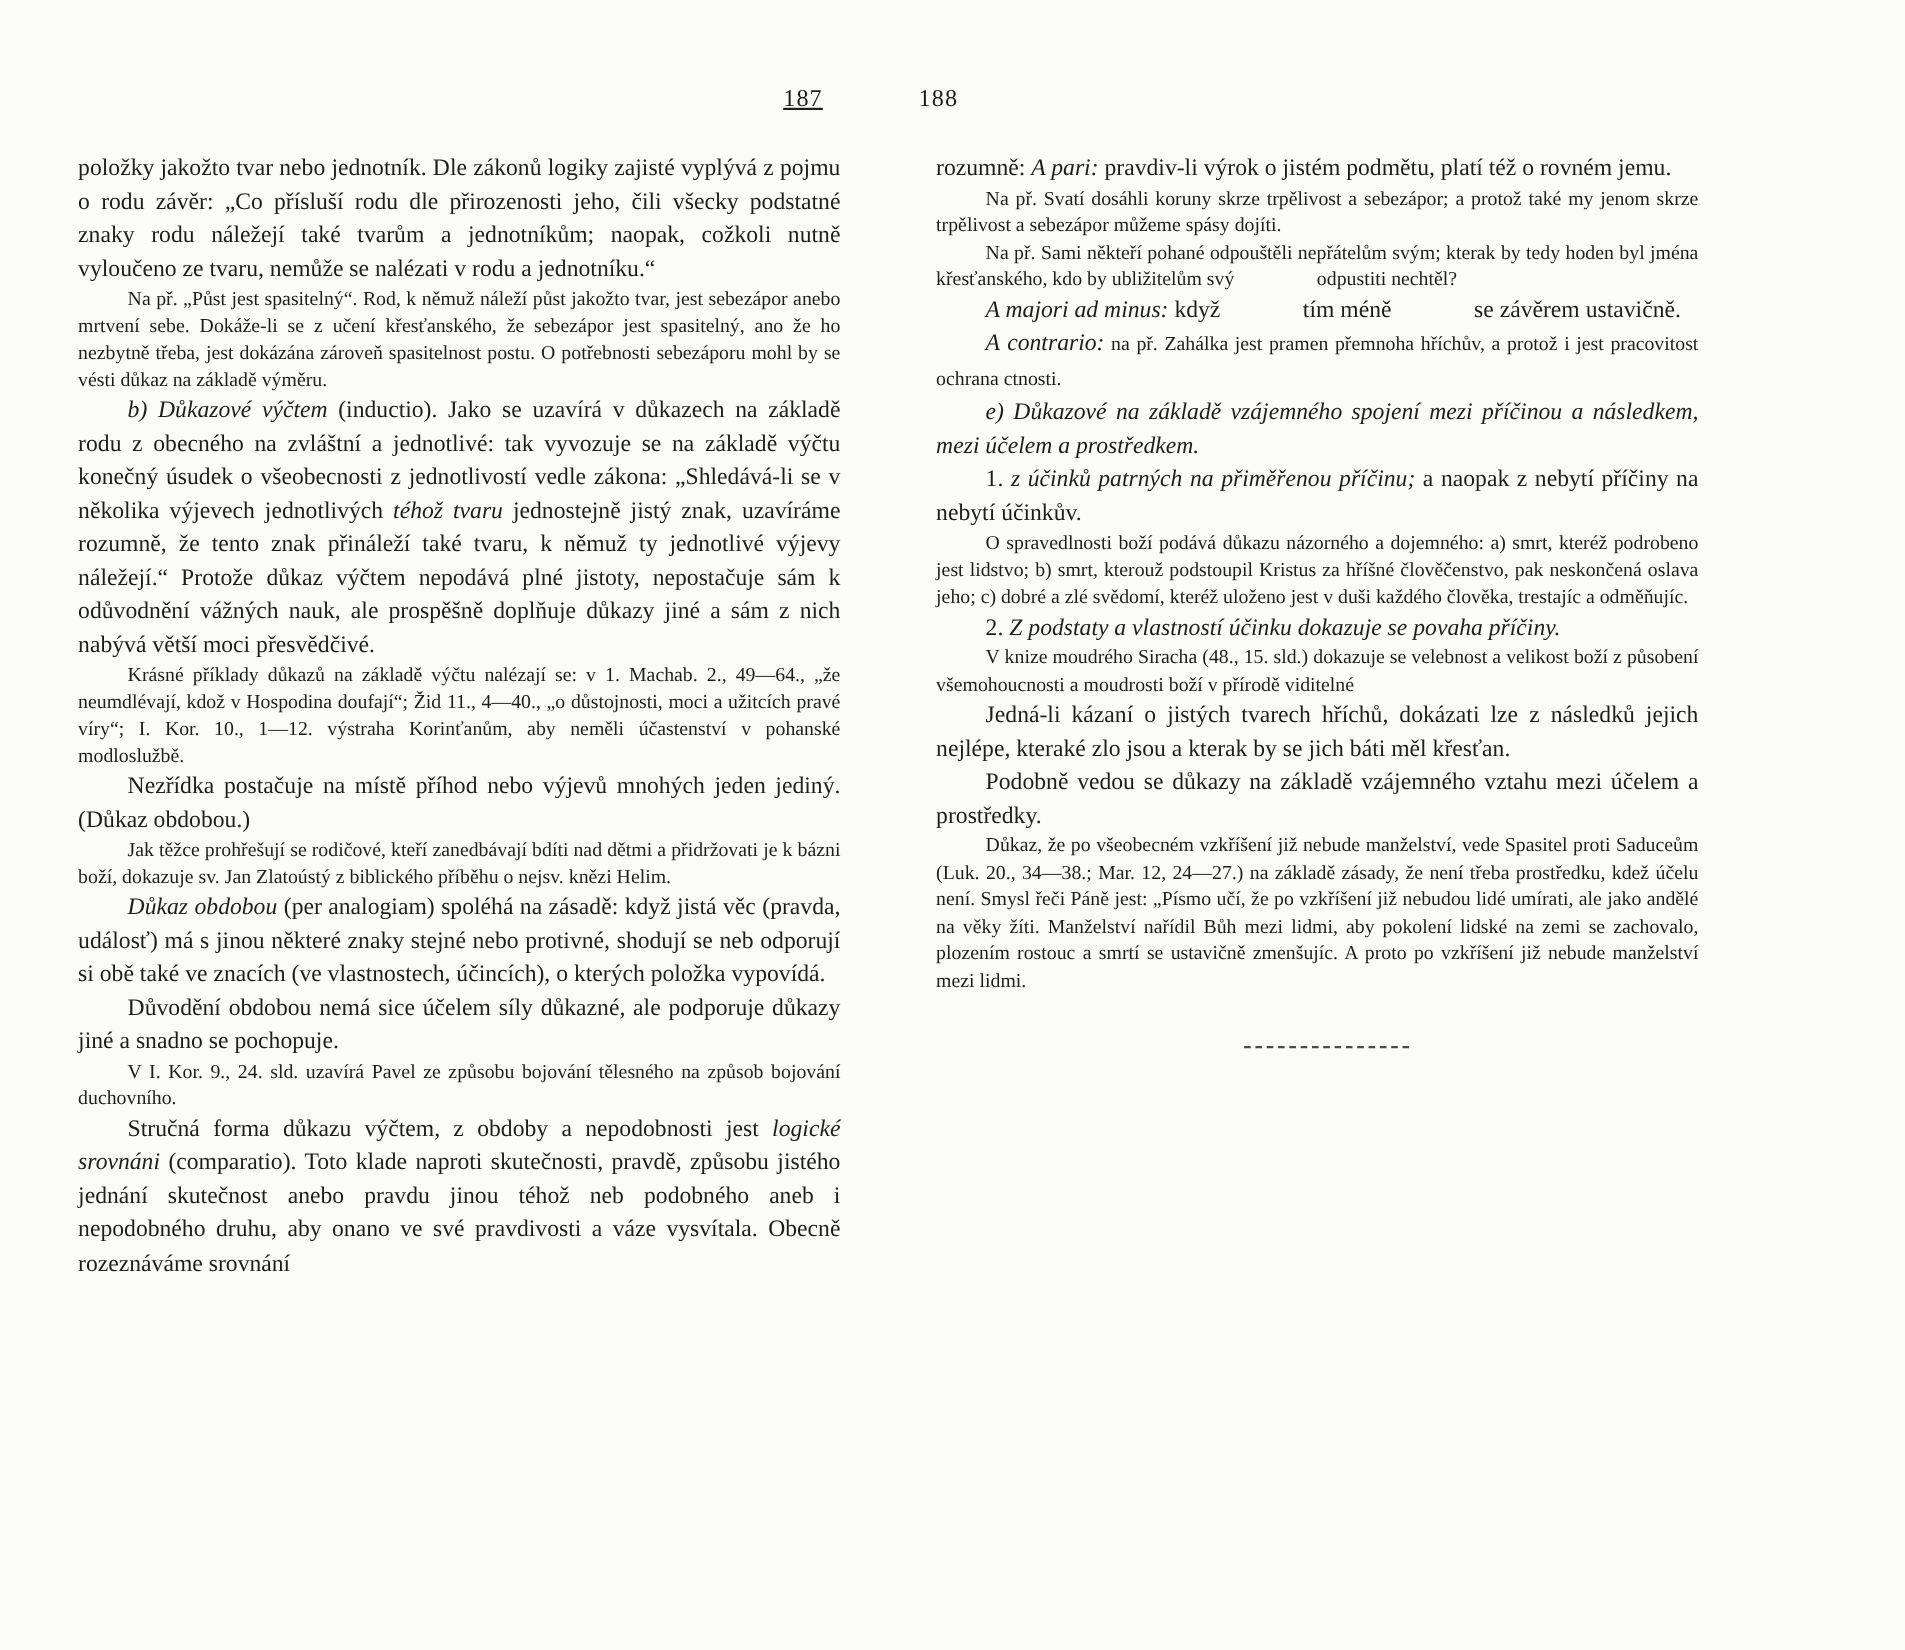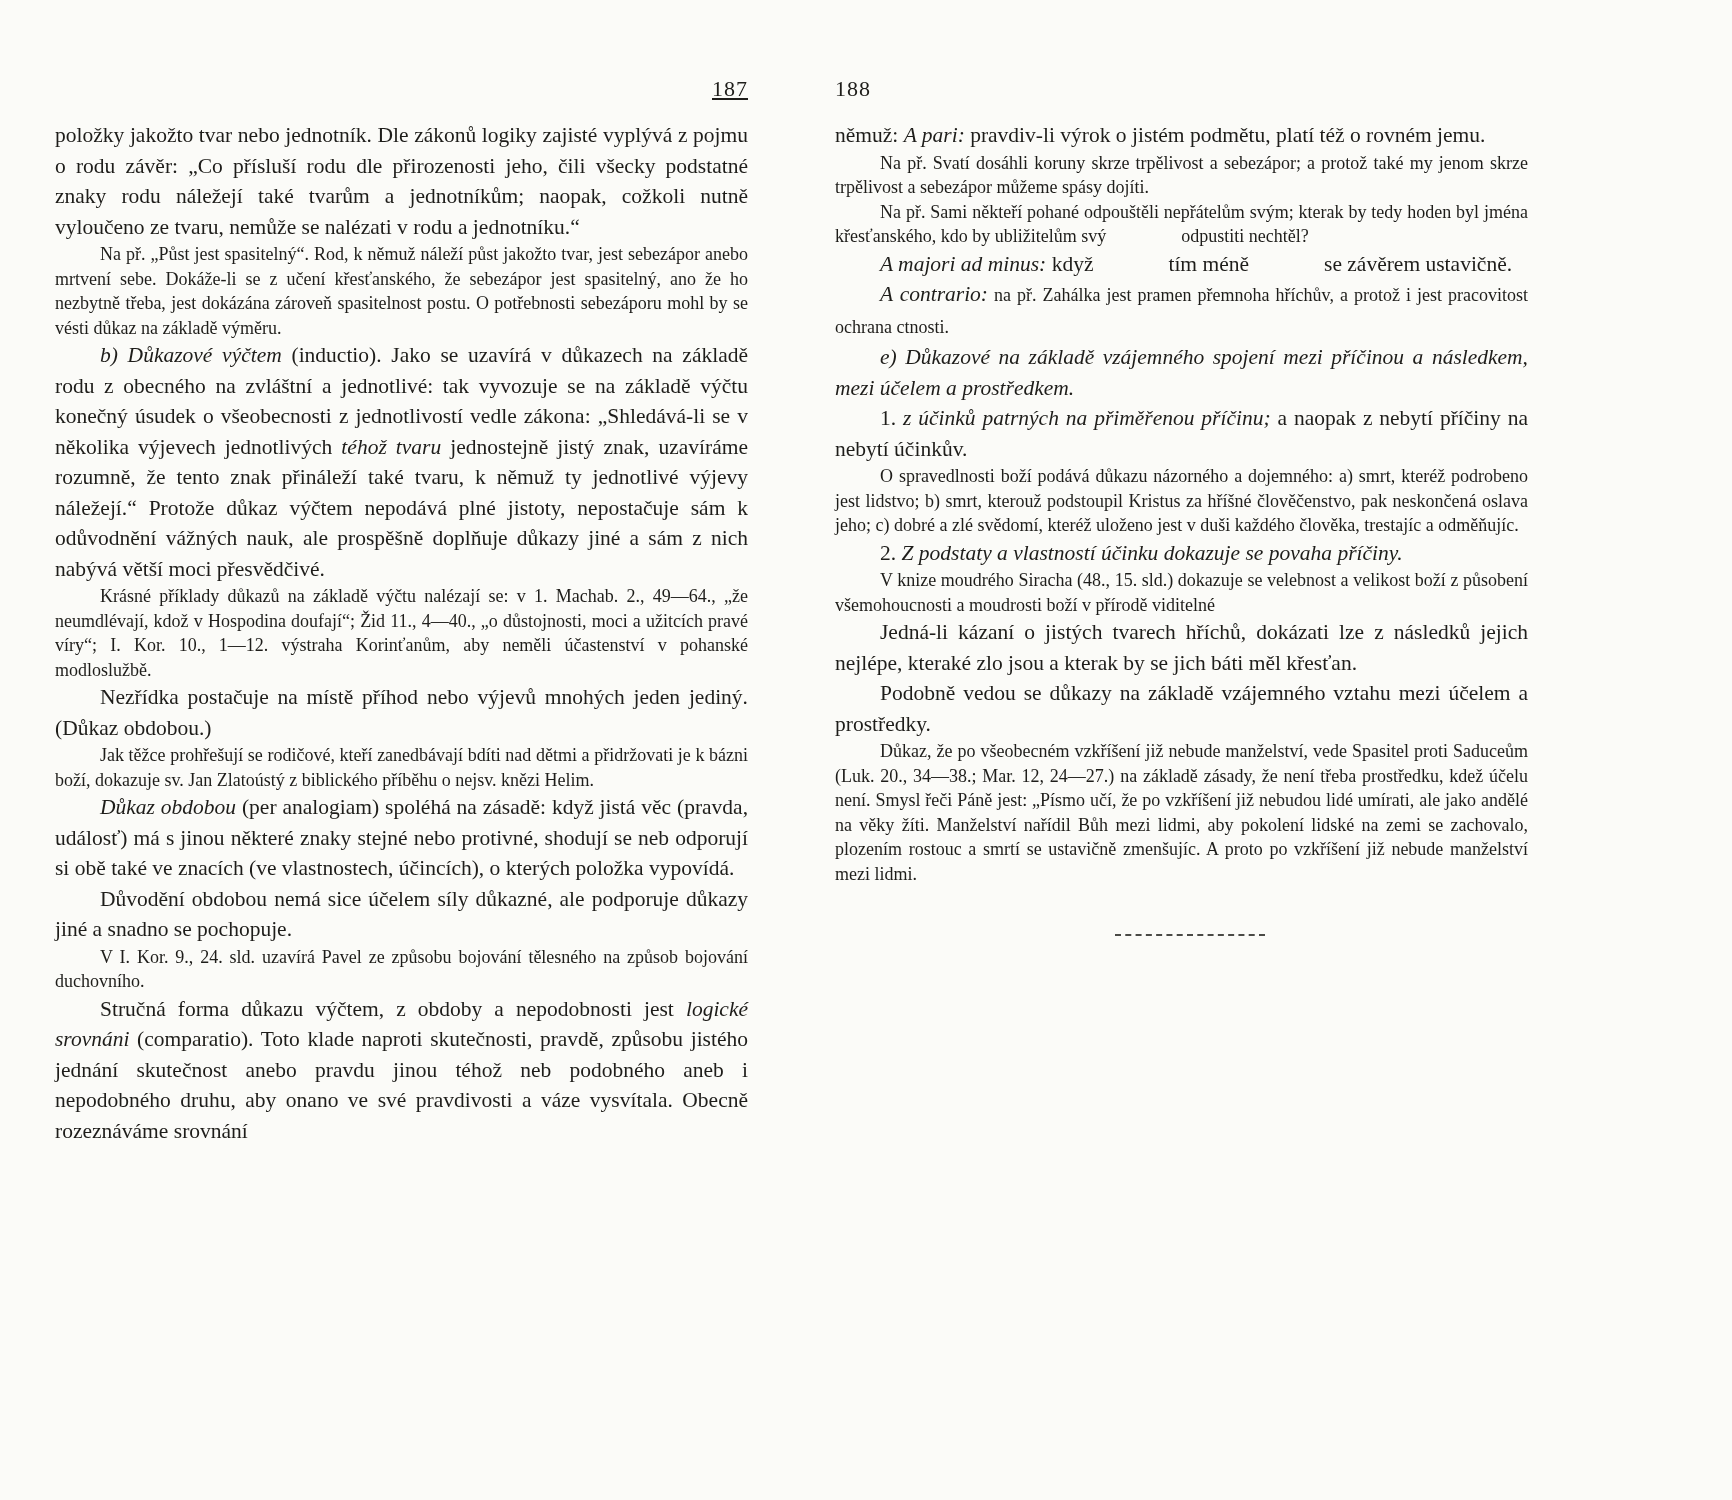--- a/index.html
+++ b/index.html
@@ -31,22 +31,23 @@
     text-align: right;
     text-decoration: underline;
   }
   .pageno-right {
     left: 835px;
     width: 693px;
     text-align: left;
   }
   .col {
     position: absolute;
-    top: 120px;
+    top: 137px;
     width: 693px;
+    margin-left: 16px;
   }
   .col-left  { left: 55px; }
   .col-right { left: 835px; }
   .col p {
     margin: 0;
     text-align: justify;
   }
   p.body {
     font-size: 21.5px;
     line-height: 30.5px;
@@ -81,21 +82,21 @@
       <p class="body indent"><span class="seg-i">b) Důkazové výčtem</span><span> (inductio). Jako se uzavírá v důkazech na základě rodu z obecného na zvláštní a jednotlivé: tak vyvozuje se na základě výčtu konečný úsudek o všeobecnosti z jednotlivostí vedle zákona: „Shledává-li se v několika výjevech jednotlivých </span><span class="seg-i">téhož tvaru</span><span> jednostejně jistý znak, uzavíráme rozumně, že tento znak přináleží také tvaru, k němuž ty jednotlivé výjevy náležejí.“ Protože důkaz výčtem nepodává plné jistoty, nepostačuje sám k odůvodnění vážných nauk, ale prospěšně doplňuje důkazy jiné a sám z nich nabývá větší moci přesvědčivé.</span></p>
       <p class="small indent"><span>Krásné příklady důkazů na základě výčtu nalézají se: v 1. Machab. 2., 49—64., „že neumdlévají, kdož v Hospodina doufají“; Žid 11., 4—40., „o důstojnosti, moci a užitcích pravé víry“; I. Kor. 10., 1—12. výstraha Korinťanům, aby neměli účastenství v pohanské modloslužbě.</span></p>
       <p class="body indent"><span>Nezřídka postačuje na místě příhod nebo výjevů mnohých jeden jediný. (Důkaz obdobou.)</span></p>
       <p class="small indent"><span>Jak těžce prohřešují se rodičové, kteří zanedbávají bdíti nad dětmi a přidržovati je k bázni boží, dokazuje sv. Jan Zlatoústý z biblického příběhu o nejsv. knězi Helim.</span></p>
       <p class="body indent"><span class="seg-i">Důkaz obdobou</span><span> (per analogiam) spoléhá na zásadě: když jistá věc (pravda, událosť) má s jinou některé znaky stejné nebo protivné, shodují se neb odporují si obě také ve znacích (ve vlastnostech, účincích), o kterých položka vypovídá.</span></p>
       <p class="body indent"><span>Důvodění obdobou nemá sice účelem síly důkazné, ale podporuje důkazy jiné a snadno se pochopuje.</span></p>
       <p class="small indent"><span>V I. Kor. 9., 24. sld. uzavírá Pavel ze způsobu bojování tělesného na způsob bojování duchovního.</span></p>
       <p class="body indent"><span>Stručná forma důkazu výčtem, z obdoby a nepodobnosti jest </span><span class="seg-i">logické srovnáni</span><span> (comparatio). Toto klade naproti skutečnosti, pravdě, způsobu jistého jednání skutečnost anebo pravdu jinou téhož neb podobného aneb i nepodobného druhu, aby onano ve své pravdivosti a váze vysvítala. Obecně rozeznáváme srovnání</span></p>
     </div>
   <div class="col col-right">
-      <p class="body"><span>němuž: </span><span class="seg-i">A pari:</span><span> pravdiv-li výrok o jistém podmětu, platí též o rovném jemu.</span></p>
+      <p class="body"><span>rozumně: </span><span class="seg-i">A pari:</span><span> pravdiv-li výrok o jistém podmětu, platí též o rovném jemu.</span></p>
       <p class="small indent"><span>Na př. Svatí dosáhli koruny skrze trpělivost a sebezápor; a protož také my jenom skrze trpělivost a sebezápor můžeme spásy dojíti.</span></p>
       <p class="small indent"><span>Na př. Sami někteří pohané odpouštěli nepřátelům svým; kterak by tedy hoden byl jména křesťanského, kdo by ubližitelům svý</span><span class="seg-gap"></span><span>odpustiti nechtěl?</span></p>
       <p class="body indent"><span class="seg-i">A majori ad minus:</span><span> když</span><span class="seg-gap"></span><span>tím méně</span><span class="seg-gap"></span><span>se závěrem ustavičně.</span></p>
       <p class="body indent"><span class="seg-i">A contrario:</span><span class="seg-sm"> na př. Zahálka jest pramen přemnoha hříchův, a protož i jest pracovitost ochrana ctnosti.</span></p>
       <p class="body indent"><span class="seg-i">e) Důkazové na základě vzájemného spojení mezi příčinou a následkem, mezi účelem a prostředkem.</span></p>
       <p class="body indent"><span>1. </span><span class="seg-i">z účinků patrných na přiměřenou příčinu;</span><span> a naopak z nebytí příčiny na nebytí účinkův.</span></p>
       <p class="small indent"><span>O spravedlnosti boží podává důkazu názorného a dojemného: a) smrt, kteréž podrobeno jest lidstvo; b) smrt, kterouž podstoupil Kristus za hříšné člověčenstvo, pak neskončená oslava jeho; c) dobré a zlé svědomí, kteréž uloženo jest v duši každého člověka, trestajíc a odměňujíc.</span></p>
       <p class="body indent"><span>2. </span><span class="seg-i">Z podstaty a vlastností účinku dokazuje se povaha příčiny.</span></p>
       <p class="small indent"><span>V knize moudrého Siracha (48., 15. sld.) dokazuje se velebnost a velikost boží z působení všemohoucnosti a moudrosti boží v přírodě viditelné</span></p>
       <p class="body indent"><span>Jedná-li kázaní o jistých tvarech hříchů, dokázati lze z následků jejich nejlépe, kteraké zlo jsou a kterak by se jich báti měl křesťan.</span></p>

